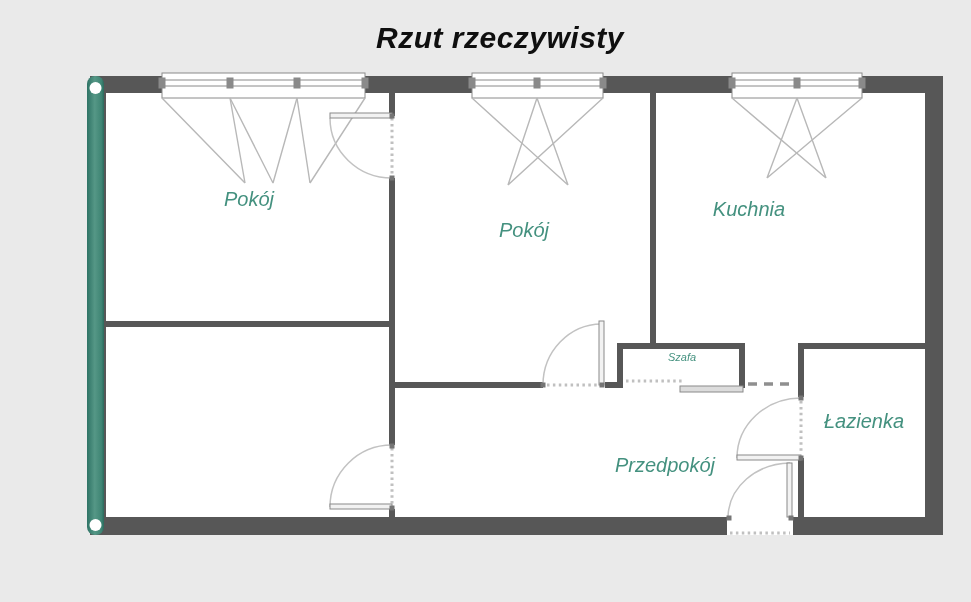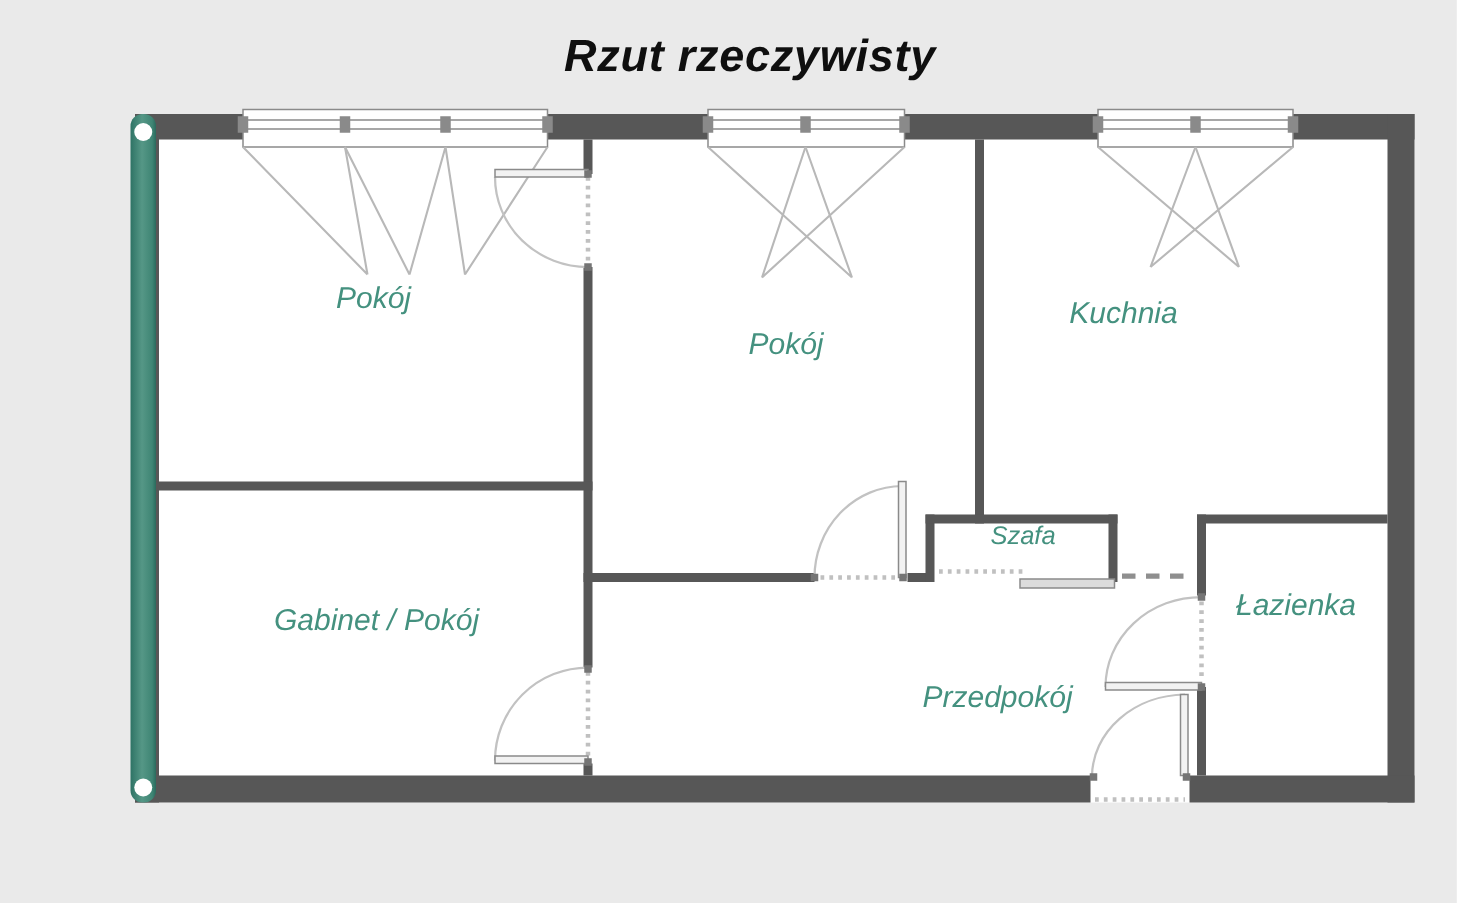--- a/index.html
+++ b/index.html
@@ -13,21 +13,21 @@
     position:absolute;left:500px;top:21px;transform:translateX(-50%);
     margin:0;font-size:30px;font-weight:700;letter-spacing:.5px;color:#0f0f0f;
     white-space:nowrap;
   }
   .plan{position:absolute;left:0;top:0;width:971px;height:602px;margin-left:40px;}
   svg{position:absolute;left:0;top:0;}
   .room-label{
     position:absolute;transform:translate(-50%,-50%);
     color:#44917f;font-size:20px;white-space:nowrap;line-height:1;
   }
-  .room-label.small{font-size:17px;}
+  .room-label.small{font-size:11px;}
 </style>
 </head>
 <body>
 
 <div class="stage">
 
   <h1 class="plan-title">Rzut rzeczywisty</h1>
 
   <div class="plan">
     <svg width="971" height="602" viewBox="0 0 971 602">
@@ -149,18 +149,17 @@
       <g>
         <rect x="47" y="76" width="17" height="459" rx="8" fill="url(#tealGrad)"></rect>
         <circle cx="55.5" cy="88" r="6" fill="#ffffff"></circle>
         <circle cx="55.5" cy="525" r="6" fill="#ffffff"></circle>
       </g>
     </svg>
 
     <div class="room-label" style="left:209px;top:199px">Pokój</div>
     <div class="room-label" style="left:484px;top:230px">Pokój</div>
     <div class="room-label" style="left:709px;top:209px">Kuchnia</div>
-    <div class="room-label" style="left:211px;top:414px">Gabinet / Pokój</div>
     <div class="room-label small" style="left:642px;top:357px">Szafa</div>
     <div class="room-label" style="left:625px;top:465px">Przedpokój</div>
-    <div class="room-label" style="left:824px;top:404px">Łazienka</div>
+    <div class="room-label" style="left:824px;top:421px">Łazienka</div>
   </div>
 </div>
 
 </body></html>

